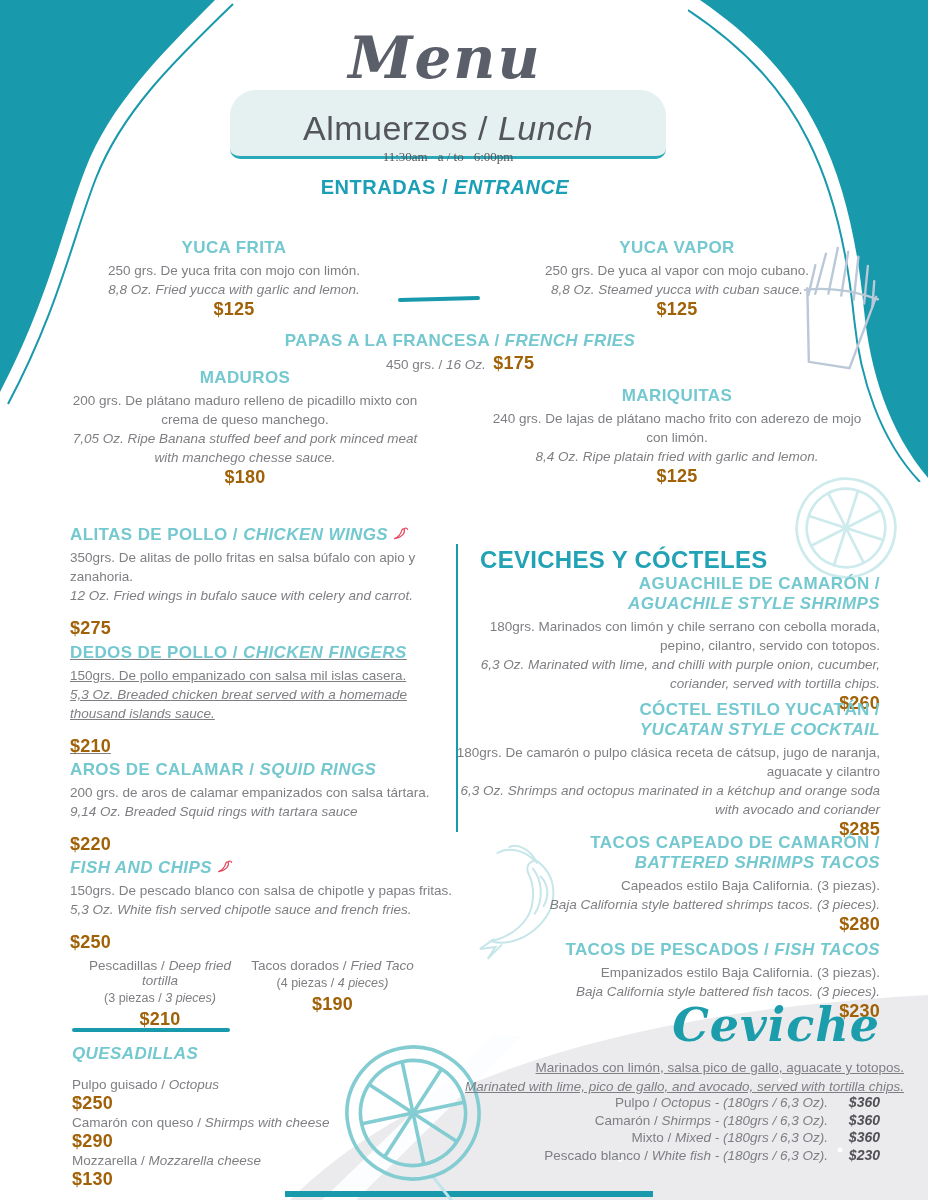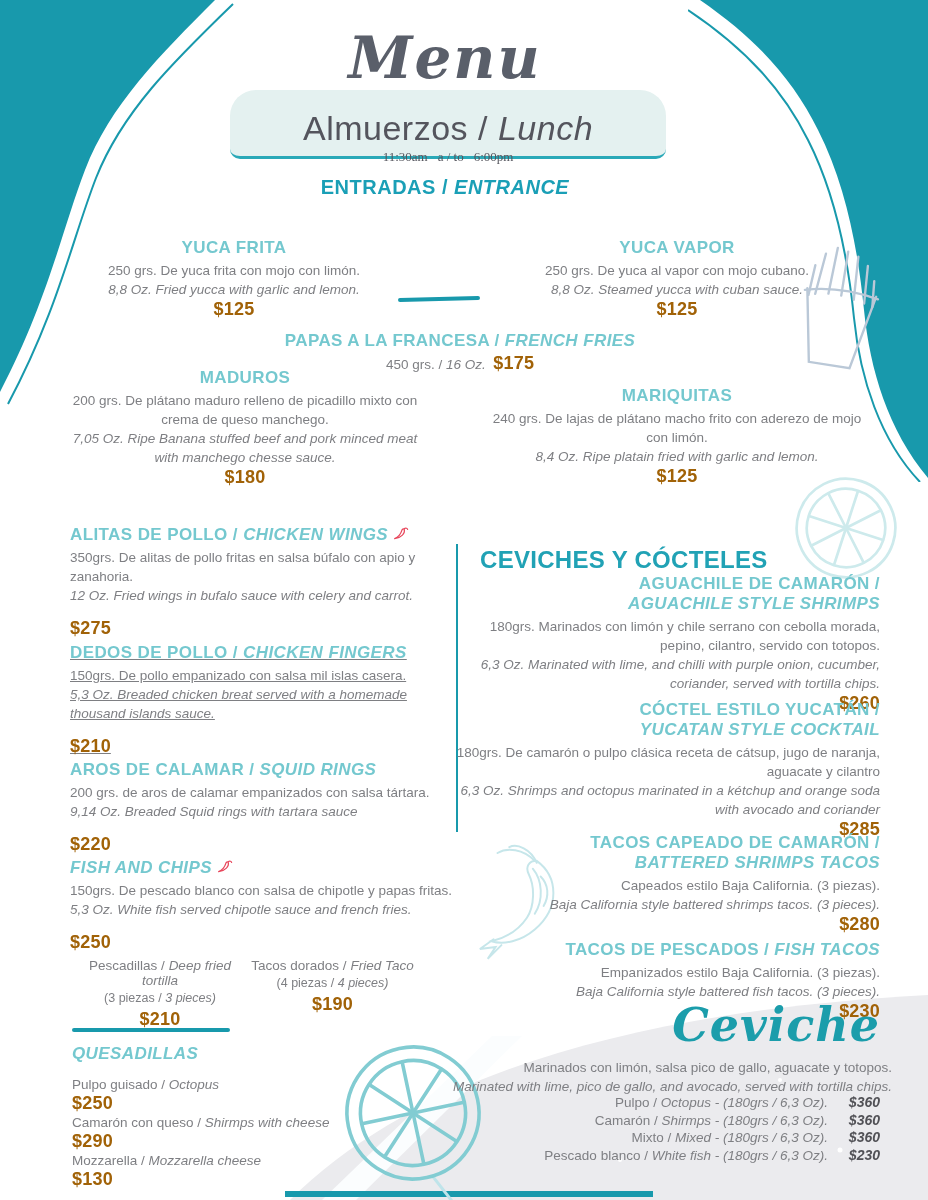--- a/index.html
+++ b/index.html
@@ -59,21 +59,21 @@
   .q-row .lbl{font-size:13.5px;color:#7e7f83;line-height:18px;}
   .q-row .price{line-height:18px;margin-bottom:2px;}
   .ritem{width:410px;text-align:right;}
   #aguachile{left:470px;top:574px;}
   #coctel{left:455px;top:700px;width:425px;}
   #tacos-camaron{left:480px;top:833px;width:400px;}
   #tacos-pescado{left:480px;top:940px;width:400px;}
   .ceviche-script{position:absolute;left:560px;top:998px;width:320px;text-align:right;
     font-family:"DejaVu Serif",serif;font-style:italic;font-weight:600;font-size:46px;
     color:#1b9dab;letter-spacing:1px;}
-  #ceviche-desc{left:442px;top:1058px;width:450px;text-align:right;}
+  #ceviche-desc{left:454px;top:1058px;width:450px;text-align:right;text-decoration:underline;}
   #ceviche-rows{left:430px;top:1094px;width:450px;}
   .c-row{display:flex;justify-content:flex-end;align-items:baseline;font-size:13.5px;
     line-height:16.5px;color:#7e7f83;}
   .c-row .rprice{width:52px;text-align:right;font-size:14px;font-weight:700;color:#515156;font-style:italic;}
   .chili{width:17px;height:17px;vertical-align:-2px;margin-left:4px;transform:rotate(8deg);}
   .chili path{stroke:#e8485d;stroke-width:1.5;fill:none;stroke-linecap:round;stroke-linejoin:round;}
   .sketch path,.sketch circle,.sketch line{fill:none;stroke-linecap:round;}
 </style>
 </head>
 <body>

